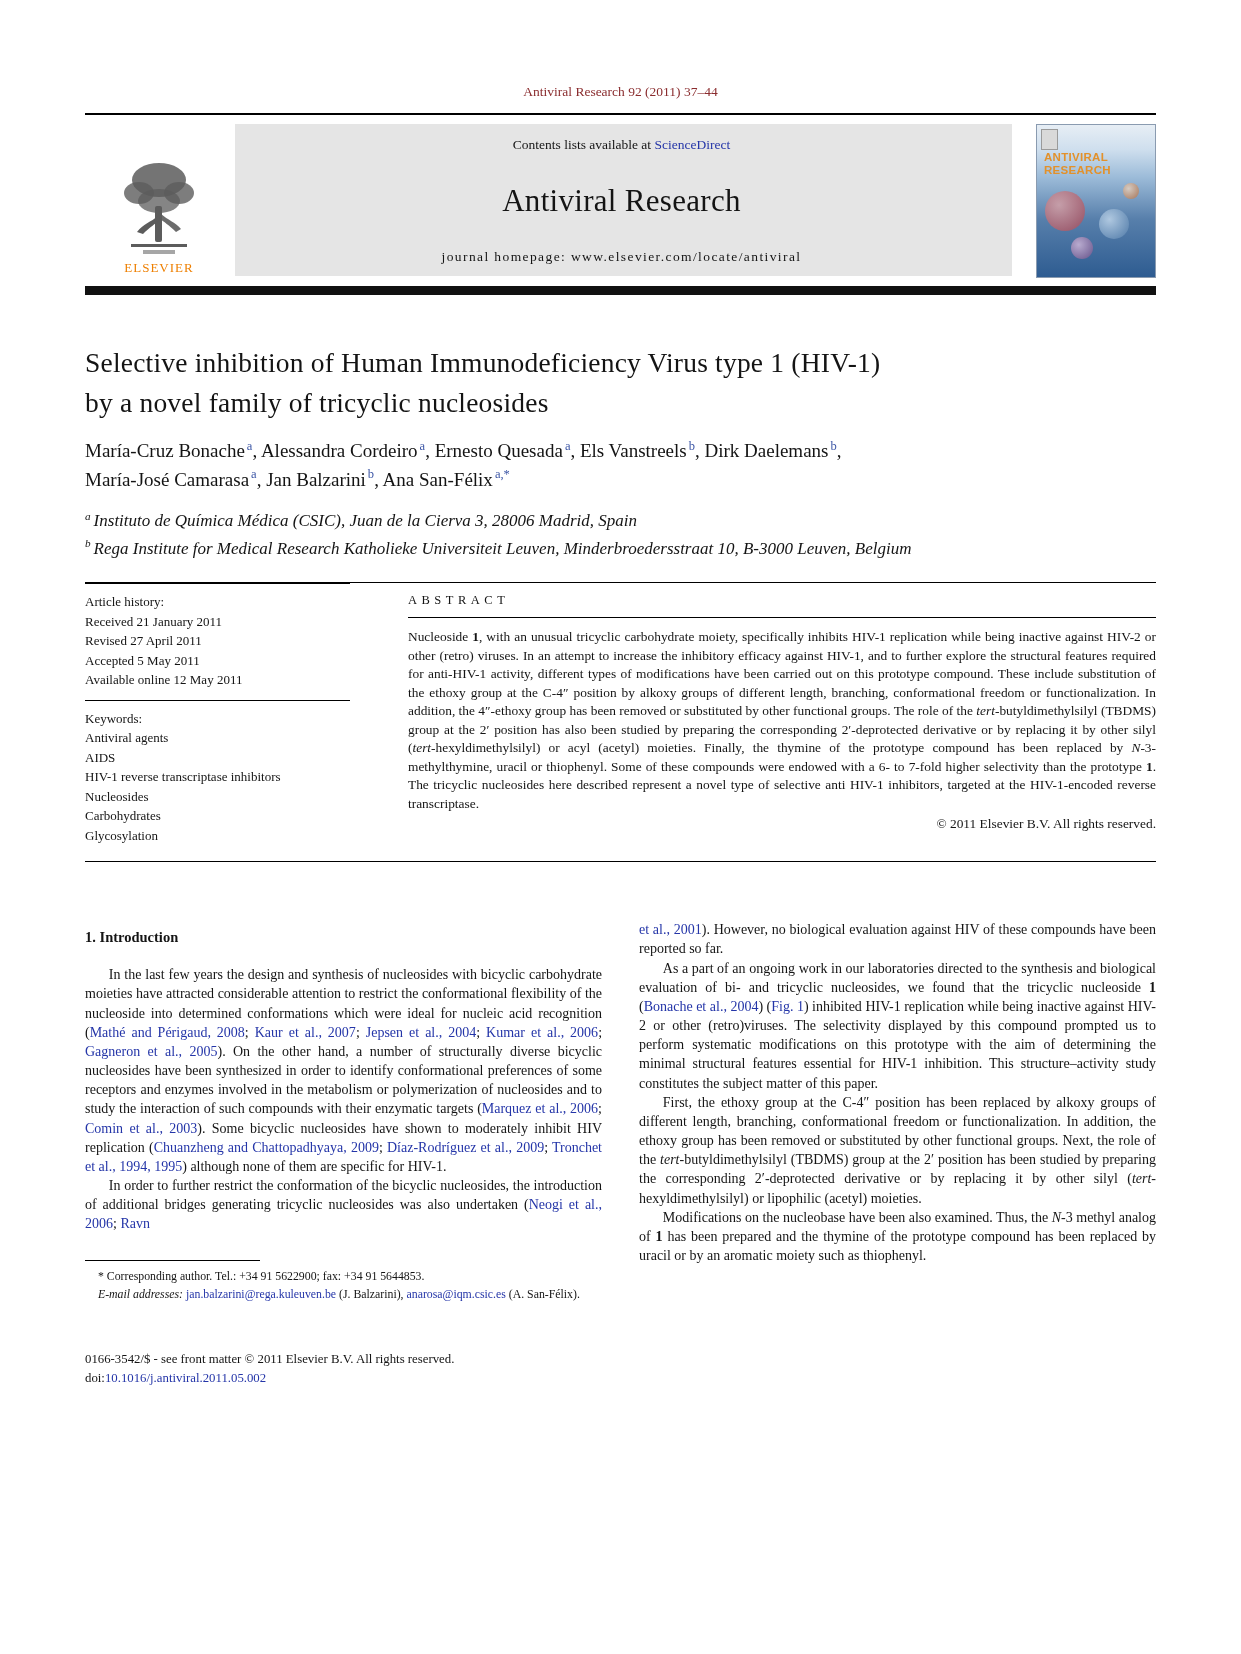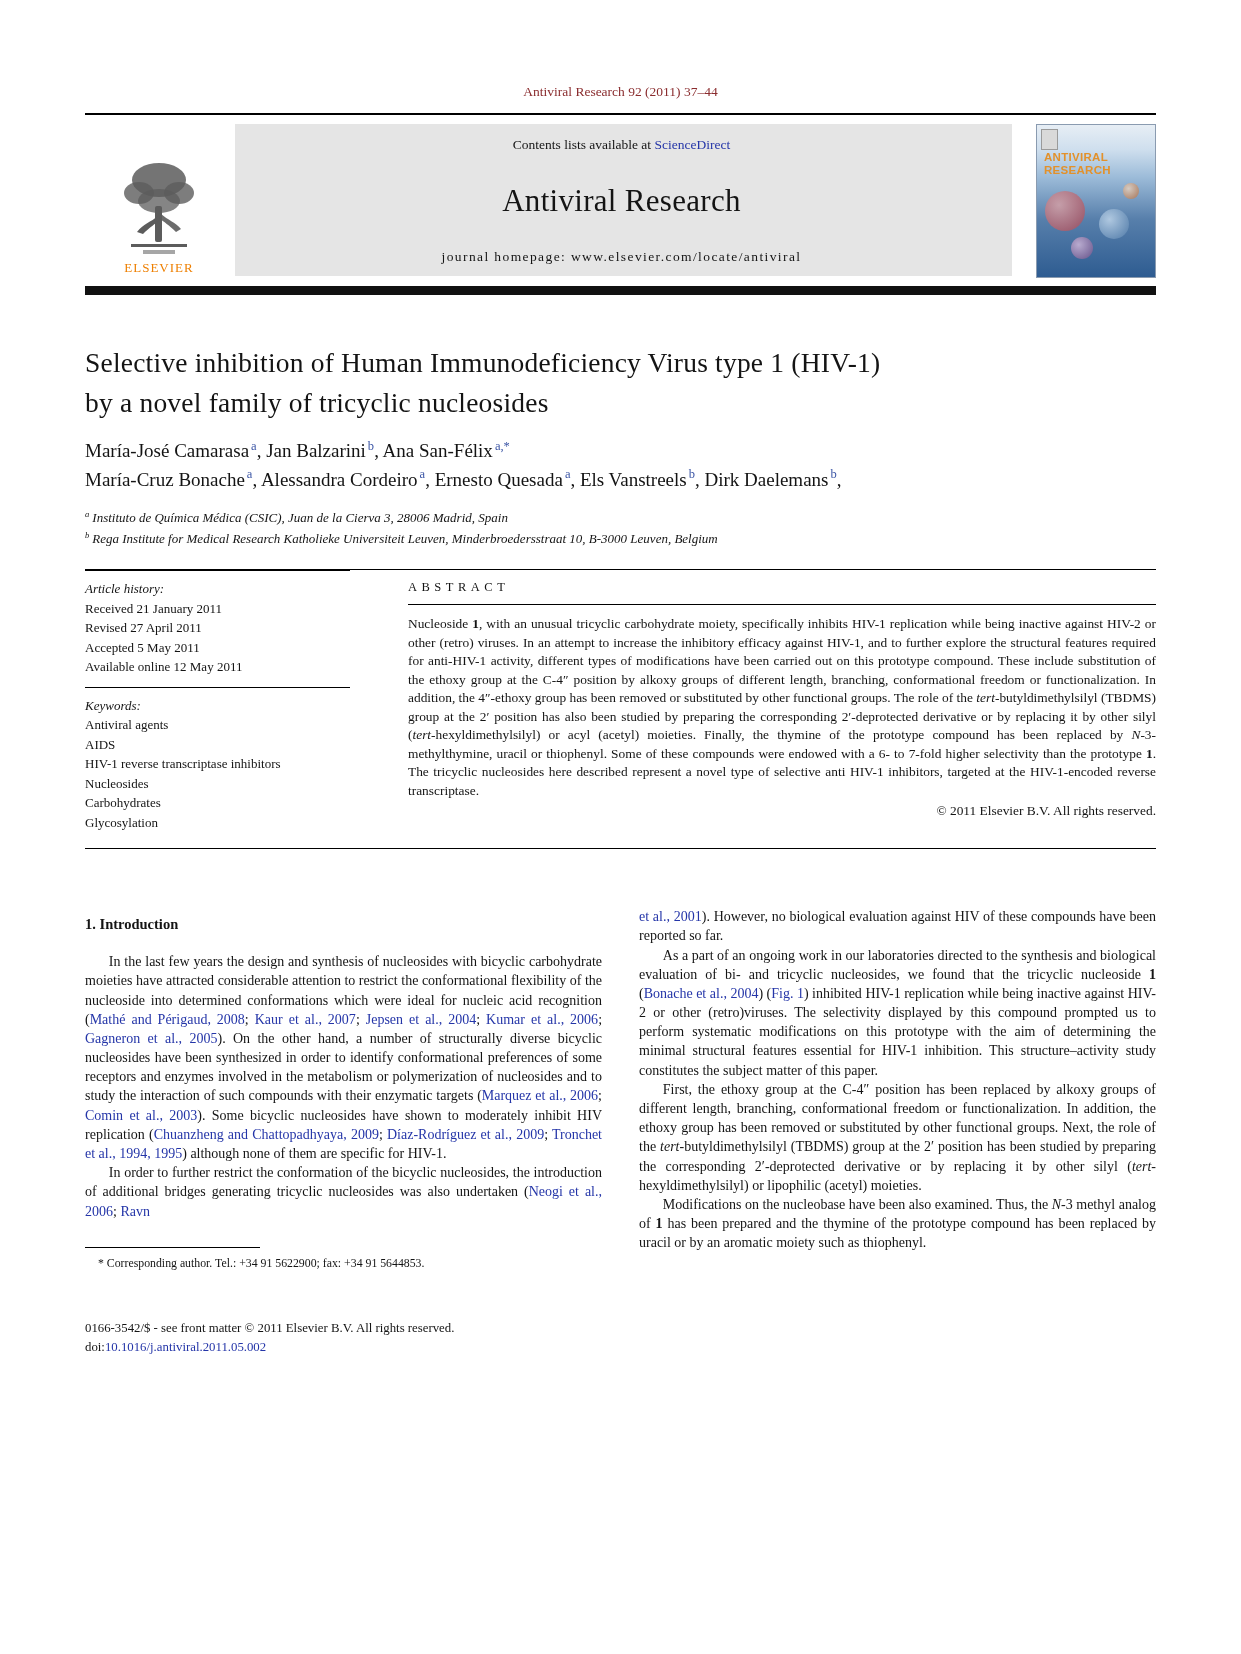--- a/index.html
+++ b/index.html
@@ -38,33 +38,33 @@
   .blob.b2 { width: 30px; height: 30px; left: 62px; top: 84px; background: radial-gradient(circle at 35% 35%, #b9d0e6, #4f7aa8); opacity: .9; }
   .blob.b3 { width: 22px; height: 22px; left: 34px; top: 112px; background: radial-gradient(circle at 35% 35%, #cdb6d8, #6d4e86); opacity: .85; }
   .blob.b4 { width: 16px; height: 16px; left: 86px; top: 58px; background: radial-gradient(circle at 35% 35%, #e8d3c0, #b06a3c); opacity: .8; }
 
   .black-bar { height: 9px; background: var(--bar, #111111); margin-top: 10px; }
 
   
   .title { margin-top: 48px; font-size: 27.5px; line-height: 1.44; letter-spacing: 0.2px; }
   .authors { margin-top: 15px; font-size: 19px; line-height: 1.5; }
   .authors .sup { color: var(--author_sup, #3b55a5); margin-left: 2px; }
-  .affil { margin-top: 13px; font-style: italic; font-size: 13px; line-height: 1.62; }
+  .affil { margin-top: 13px; font-style: italic; font-size: 17px; line-height: 1.62; }
   .affil .sup { color: #141414; margin-right: 3px; }
 
   
   .rule-full { border-top: 1px solid #000; }
   .sect-top { margin-top: 20px; }
   .info-wrap { display: flex; margin-top: 0; }
   .info-left { width: 265px; margin-right: 58px; flex: none; }
   .info-right { flex: 1; }
   .colhead { font-size: 12.5px; letter-spacing: 4.5px; word-spacing: 8px; padding: 10px 0 9px 0; }
   .rule-col { border-top: 1px solid #000; }
   .histwrap { font-size: 13px; line-height: 1.5; padding: 8px 0 10px 0; }
-  .lbl-italic { font-style: italic; }
+  .lbl-italic { }
   .kwwrap { font-size: 13px; line-height: 1.5; padding: 8px 0 10px 0; }
   .abstract-text { margin: 10px 0 0 0; font-size: 13.4px; line-height: 1.38; text-align: justify; }
   .copyright { text-align: right; font-size: 13.4px; margin-top: 3px; padding-bottom: 14px; }
   .info-bottom-rule { margin-top: 6px; }
 
   
   .body-wrap { display: flex; margin-top: 58px; }
   .bcol { width: 517px; }
   .bcol.left { margin-right: 37px; }
   .sect-head { font-size: 14.5px; font-weight: bold; margin: 9px 0 19px 0; }
@@ -125,22 +125,22 @@
   </div>
 
   <div class="black-bar"></div>
 
   <div class="title">
     <div>Selective inhibition of Human Immunodeficiency Virus type 1 (HIV-1)</div>
     <div>by a novel family of tricyclic nucleosides</div>
   </div>
 
   <div class="authors">
+    <div><span>María-Cruz Bonache</span><span class="sup">a</span><span>, </span><span>Alessandra Cordeiro</span><span class="sup">a</span><span>, </span><span>Ernesto Quesada</span><span class="sup">a</span><span>, </span><span>Els Vanstreels</span><span class="sup">b</span><span>, </span><span>Dirk Daelemans</span><span class="sup">b</span><span>,</span></div>
     <div><span>María-José Camarasa</span><span class="sup">a</span><span>, </span><span>Jan Balzarini</span><span class="sup">b</span><span>, </span><span>Ana San-Félix</span><span class="sup">a,*</span></div>
-    <div><span>María-Cruz Bonache</span><span class="sup">a</span><span>, </span><span>Alessandra Cordeiro</span><span class="sup">a</span><span>, </span><span>Ernesto Quesada</span><span class="sup">a</span><span>, </span><span>Els Vanstreels</span><span class="sup">b</span><span>, </span><span>Dirk Daelemans</span><span class="sup">b</span><span>,</span></div>
   </div>
 
   <div class="affil">
     <div><span class="sup">a</span><span>Instituto de Química Médica (CSIC), Juan de la Cierva 3, 28006 Madrid, Spain</span></div>
     <div><span class="sup">b</span><span>Rega Institute for Medical Research Katholieke Universiteit Leuven, Minderbroedersstraat 10, B-3000 Leuven, Belgium</span></div>
   </div>
 
   <div class="rule-full sect-top"></div>
 
   <div class="info-wrap">
@@ -177,20 +177,21 @@
 
   <div class="body-wrap">
     <div class="bcol left">
       <h2 class="sect-head">1. Introduction</h2>
       <p class="body"><span>In the last few years the design and synthesis of nucleosides with bicyclic carbohydrate moieties have attracted considerable attention to restrict the conformational flexibility of the nucleoside into determined conformations which were ideal for nucleic acid recognition (</span><span class="lnk">Mathé and Périgaud, 2008</span><span>; </span><span class="lnk">Kaur et al., 2007</span><span>; </span><span class="lnk">Jepsen et al., 2004</span><span>; </span><span class="lnk">Kumar et al., 2006</span><span>; </span><span class="lnk">Gagneron et al., 2005</span><span>). On the other hand, a number of structurally diverse bicyclic nucleosides have been synthesized in order to identify conformational preferences of some receptors and enzymes involved in the metabolism or polymerization of nucleosides and to study the interaction of such compounds with their enzymatic targets (</span><span class="lnk">Marquez et al., 2006</span><span>; </span><span class="lnk">Comin et al., 2003</span><span>). Some bicyclic nucleosides have shown to moderately inhibit HIV replication (</span><span class="lnk">Chuanzheng and Chattopadhyaya, 2009</span><span>; </span><span class="lnk">Díaz-Rodríguez et al., 2009</span><span>; </span><span class="lnk">Tronchet et al., 1994, 1995</span><span>) although none of them are specific for HIV-1.</span></p>
       <p class="body"><span>In order to further restrict the conformation of the bicyclic nucleosides, the introduction of additional bridges generating tricyclic nucleosides was also undertaken (</span><span class="lnk">Neogi et al., 2006</span><span>; </span><span class="lnk">Ravn</span></p>
 
       <div class="footnote">
         <div class="fn-rule"></div>
         <p><span>* Corresponding author. Tel.: +34 91 5622900; fax: +34 91 5644853.</span></p>
+        <p><span class="i">E-mail addresses: </span><span class="lnk">jan.balzarini@rega.kuleuven.be</span><span> (J. Balzarini), </span><span class="lnk">anarosa@iqm.csic.es</span><span> (A. San-Félix).</span></p>
       </div>
     </div>
 
     <div class="bcol">
       <p class="body noindent"><span class="lnk">et al., 2001</span><span>). However, no biological evaluation against HIV of these compounds have been reported so far.</span></p>
       <p class="body"><span>As a part of an ongoing work in our laboratories directed to the synthesis and biological evaluation of bi- and tricyclic nucleosides, we found that the tricyclic nucleoside </span><span class="b">1</span><span> (</span><span class="lnk">Bonache et al., 2004</span><span>) (</span><span class="lnk">Fig. 1</span><span>) inhibited HIV-1 replication while being inactive against HIV-2 or other (retro)viruses. The selectivity displayed by this compound prompted us to perform systematic modifications on this prototype with the aim of determining the minimal structural features essential for HIV-1 inhibition. This structure–activity study constitutes the subject matter of this paper.</span></p>
       <p class="body"><span>First, the ethoxy group at the C-4″ position has been replaced by alkoxy groups of different length, branching, conformational freedom or functionalization. In addition, the ethoxy group has been removed or substituted by other functional groups. Next, the role of the </span><span class="i">tert</span><span>-butyldimethylsilyl (TBDMS) group at the 2′ position has been studied by preparing the corresponding 2′-deprotected derivative or by replacing it by other silyl (</span><span class="i">tert</span><span>-hexyldimethylsilyl) or lipophilic (acetyl) moieties.</span></p>
       <p class="body"><span>Modifications on the nucleobase have been also examined. Thus, the </span><span class="i">N</span><span>-3 methyl analog of </span><span class="b">1</span><span> has been prepared and the thymine of the prototype compound has been replaced by uracil or by an aromatic moiety such as thiophenyl.</span></p>
     </div>
   </div>

